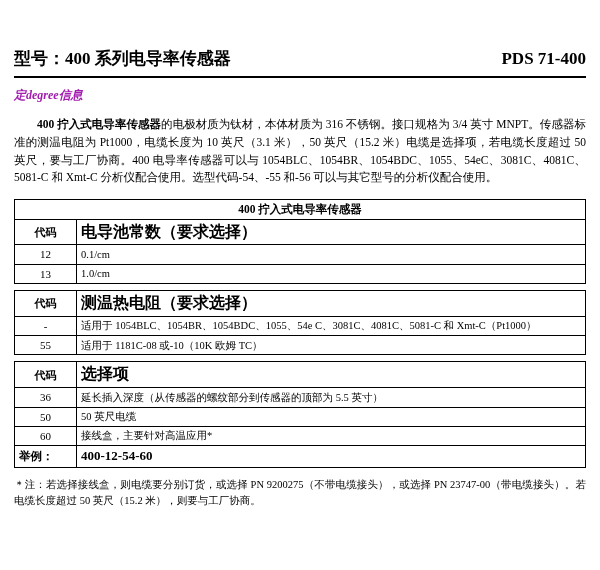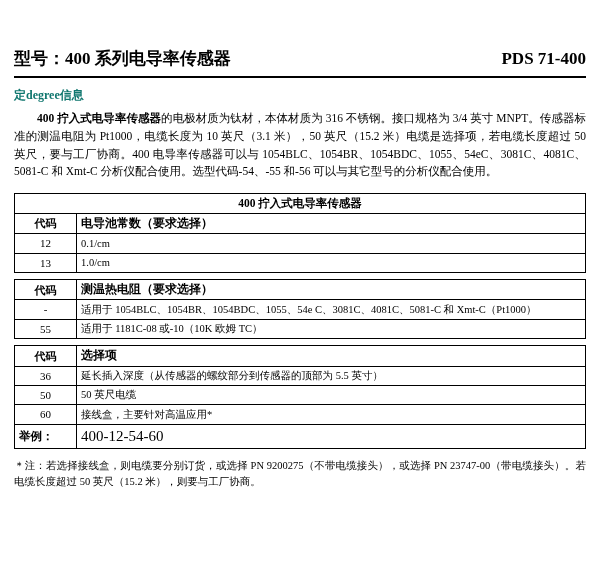--- a/index.html
+++ b/index.html
@@ -38,25 +38,26 @@
     font-size: 17px;
     font-weight: bold;
     white-space: nowrap;
     margin-top: 35px;
   }
   
   .section-heading {
     margin-top: 9px;
     font-size: 12px;
     font-weight: bold;
-    color: #0f766e;
+    font-style: italic;
+    color: #a21caf;
   }
   
   .intro {
-    margin-top: 6px;
+    margin-top: 12px;
     font-size: 11.5px;
     line-height: 1.55;
     text-align: justify;
     text-indent: 2em;
   }
   .intro b {
     font-weight: bold;
   }
   
   table.spec {
@@ -73,42 +74,42 @@
     line-height: 1.3;
   }
   td.title-cell {
     text-align: center;
     font-weight: bold;
     font-size: 11.5px;
     padding: 3px 4px;
   }
   td.hdr {
     font-weight: bold;
-    font-size: 12px;
+    font-size: 16px;
     padding: 3px 4px;
   }
   td.code {
     width: 62px;
     text-align: center;
     font-size: 11px;
   }
   td.code.hdr {
     text-align: center;
   }
   td.desc {
     font-size: 10.5px;
   }
   td.example {
     font-weight: bold;
     font-size: 11.5px;
     padding: 3px 4px;
   }
   td.example-val {
-    font-weight: normal;
-    font-size: 15px;
+    font-weight: bold;
+    font-size: 13px;
     padding: 3px 4px;
   }
   .nb {
     border: none !important;
   }
   tr.spacer td {
     border: none;
     height: 6px;
     padding: 0;
   }

